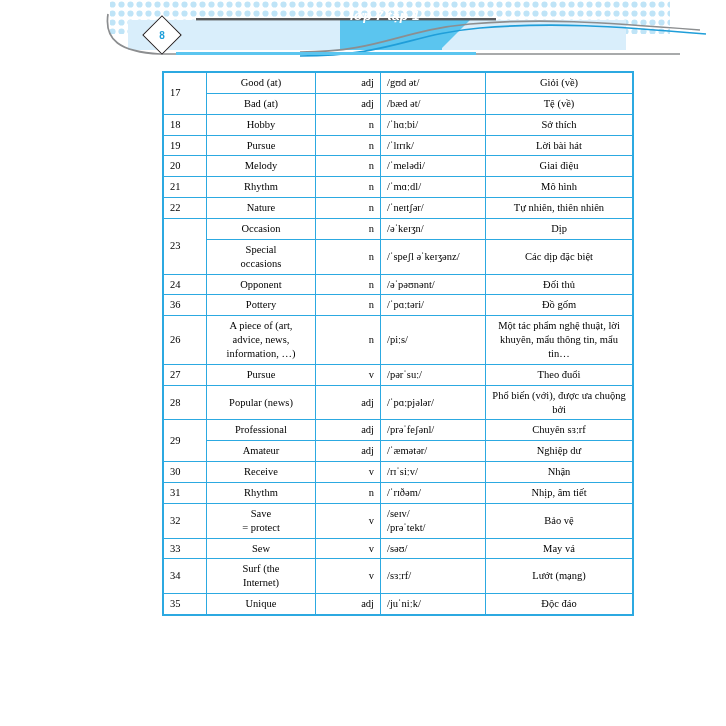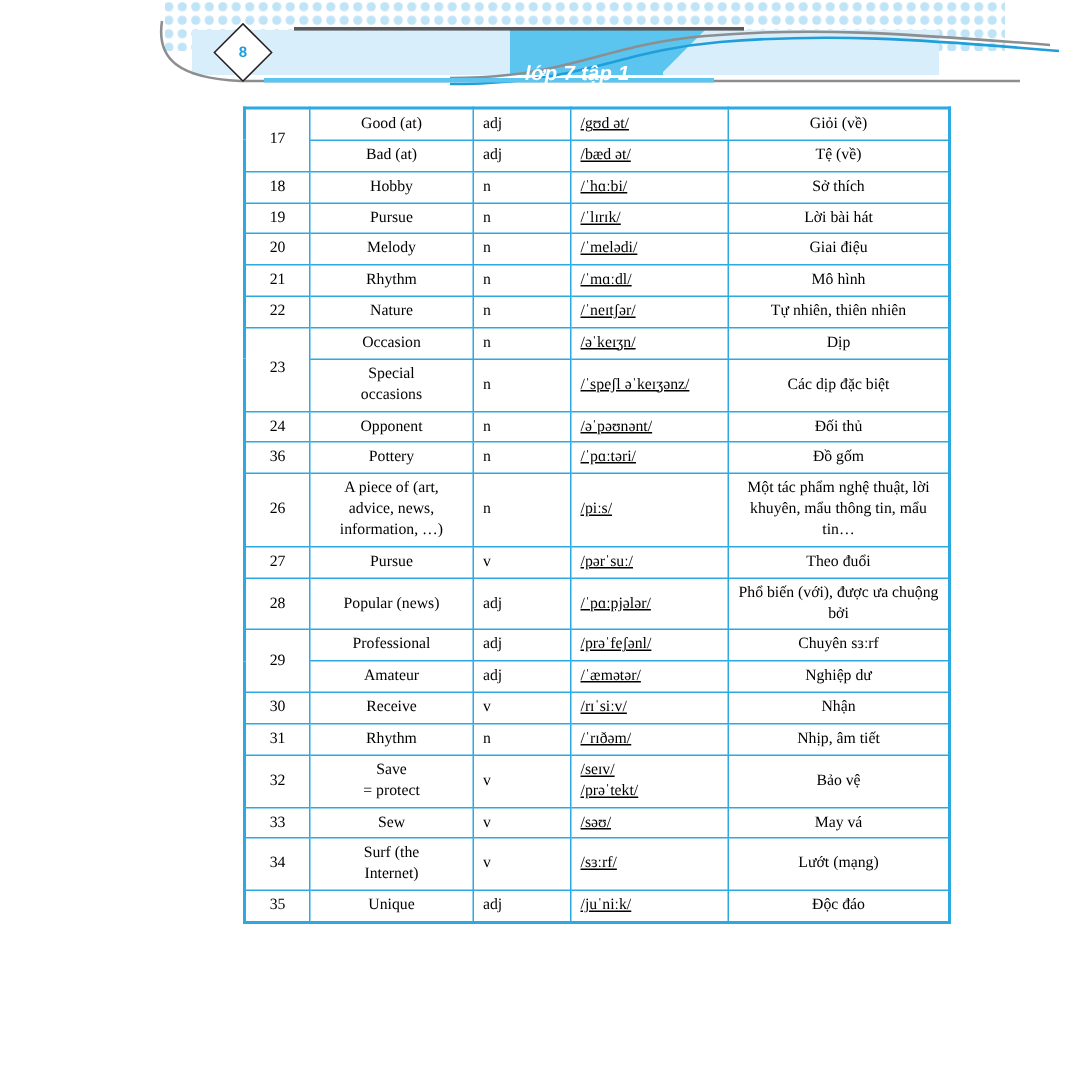--- a/index.html
+++ b/index.html
@@ -62,21 +62,21 @@
     font-size: 9.5px;
     font-weight: bold;
     color: #231f20;
     letter-spacing: -0.1px;
     white-space: nowrap;
     margin-top: 48px;
   }
   .header-sub {
     position: absolute;
     left: 350px;
-    top: 41px;
+    top: 8px;
     font-family: "Liberation Sans", sans-serif;
     font-size: 13.5px;
     font-weight: bold;
     font-style: italic;
     color: #ffffff;
     white-space: nowrap;
     letter-spacing: 0.2px;
   }
 
   
@@ -91,26 +91,26 @@
   }
   .vocab-table td {
     border: 1px solid #2ca9e1;
     font-family: "Liberation Serif", serif;
     font-size: 10.5px;
     color: #000000;
     padding: 3px 6px;
     vertical-align: middle;
     line-height: 1.32;
   }
-  .col-no    { width: 30px;  text-align: center; }
+  .col-no    { width: 30px;  text-align: left; }
   .col-word  { width: 96px;  text-align: center; }
-  .col-pos   { width: 52px;  text-align: left; }
+  .col-pos   { width: 52px;  text-align: right; }
   .col-ipa   { width: 92px;  text-align: left; }
   .col-vi    { width: 134px; text-align: center; }
-  .cell-ipa  { white-space: pre-line; text-decoration: underline; }
+  .cell-ipa  { white-space: pre-line; }
   .cell-word { white-space: pre-line; }
 </style>
 </head>
 <body>
 
 <div class="page-header">
   <svg class="header-svg" width="726" height="72">
     <defs>
       <pattern id="halftone" width="9" height="9" patternUnits="userSpaceOnUse">
         <circle cx="4.5" cy="4.5" r="3.1" fill="#bfe4f7"></circle>

